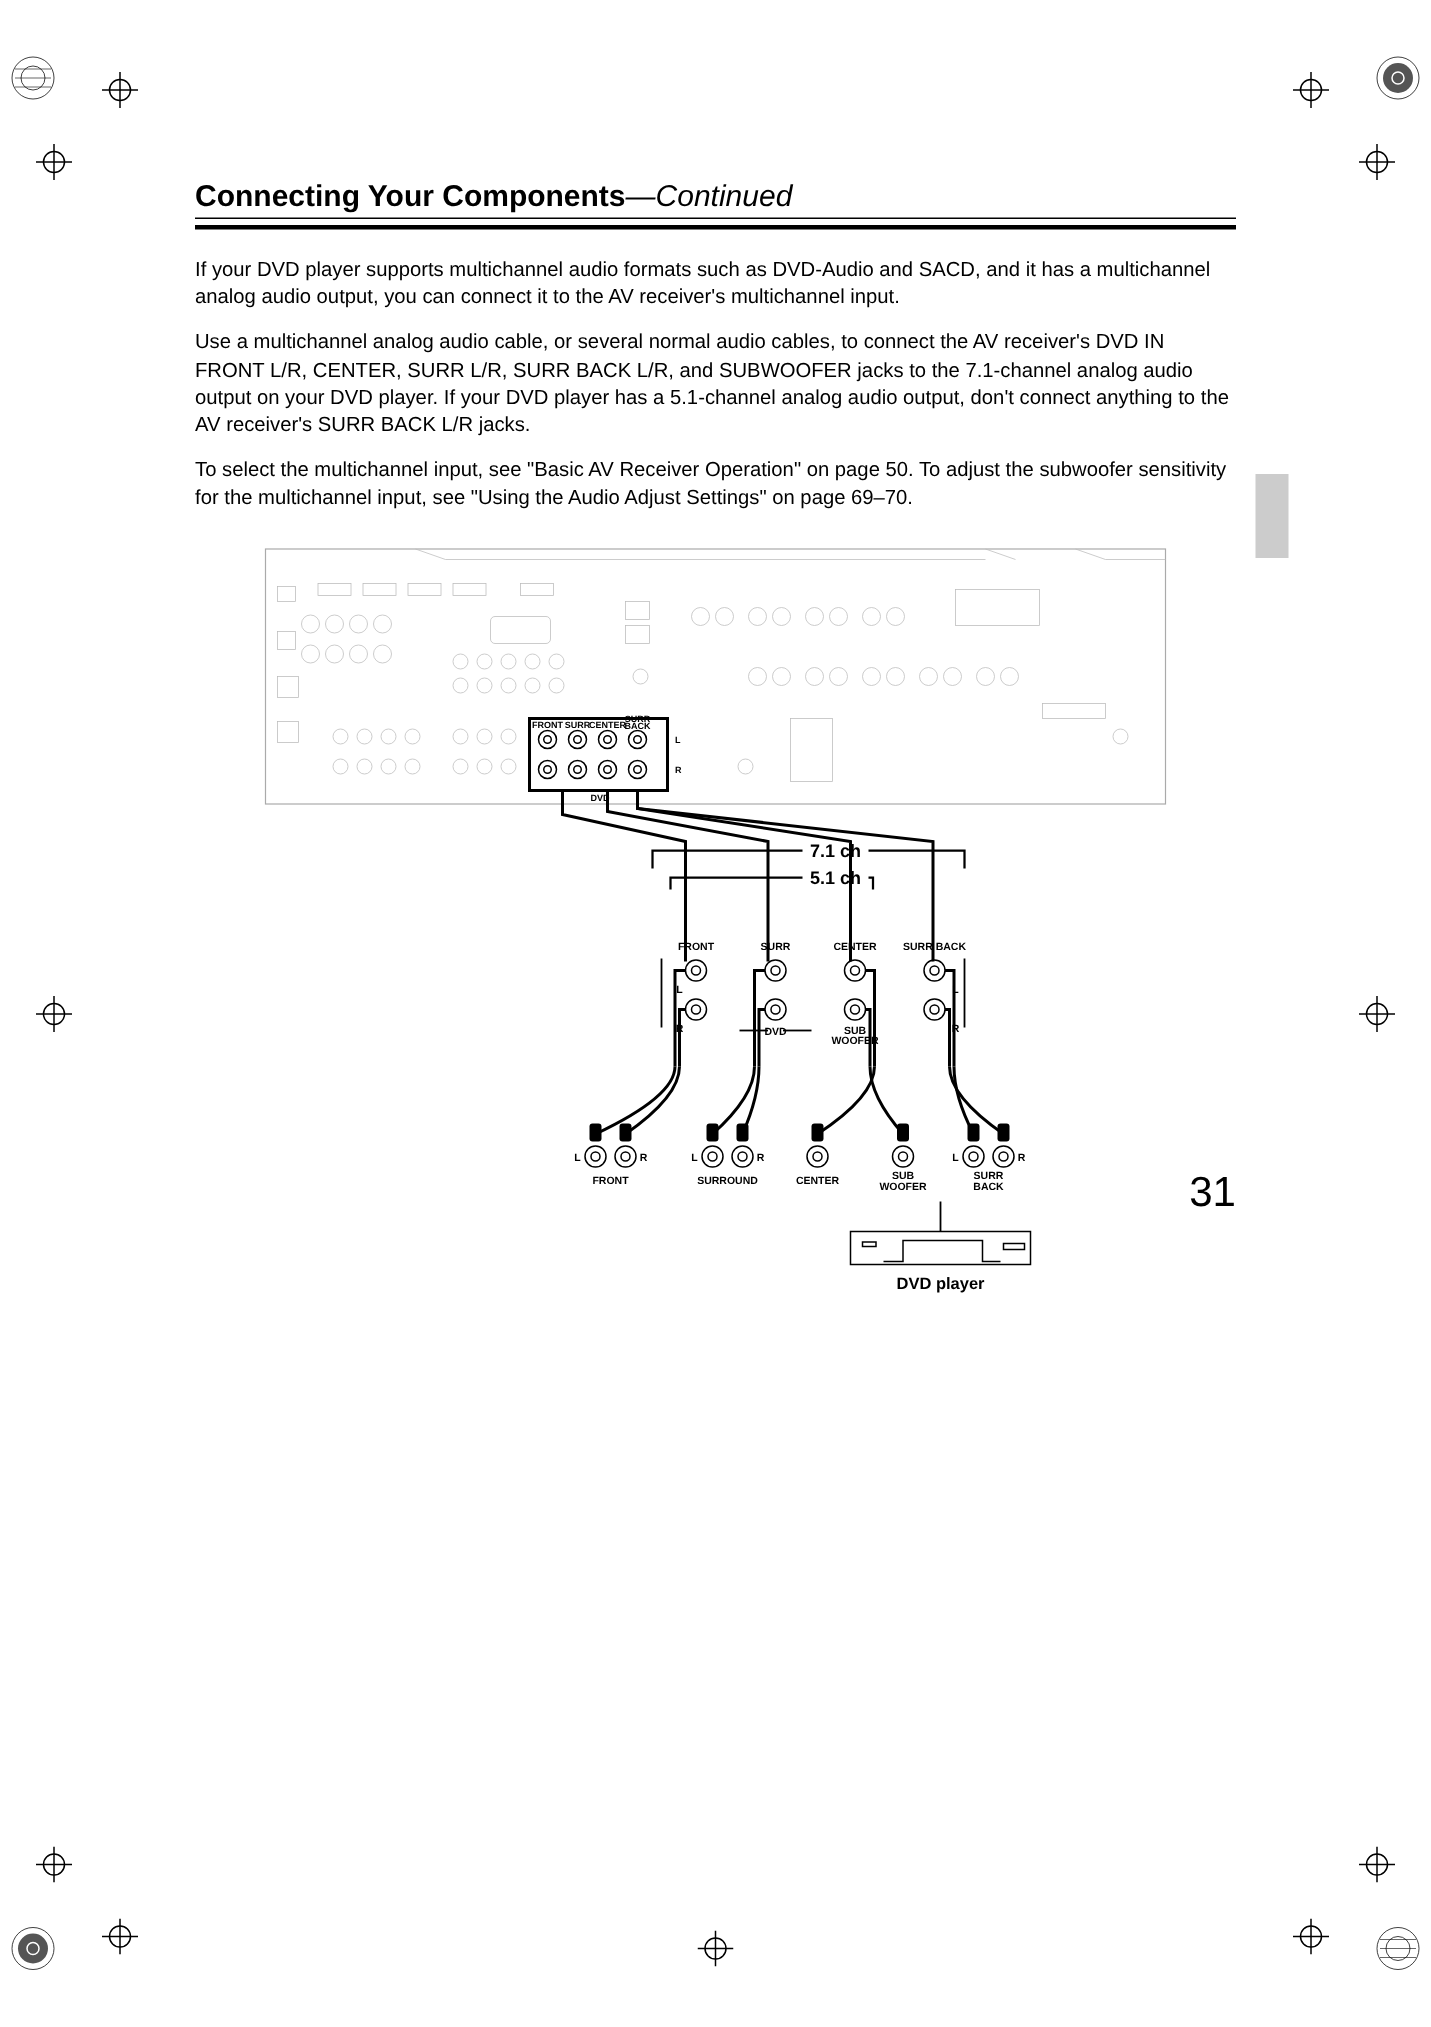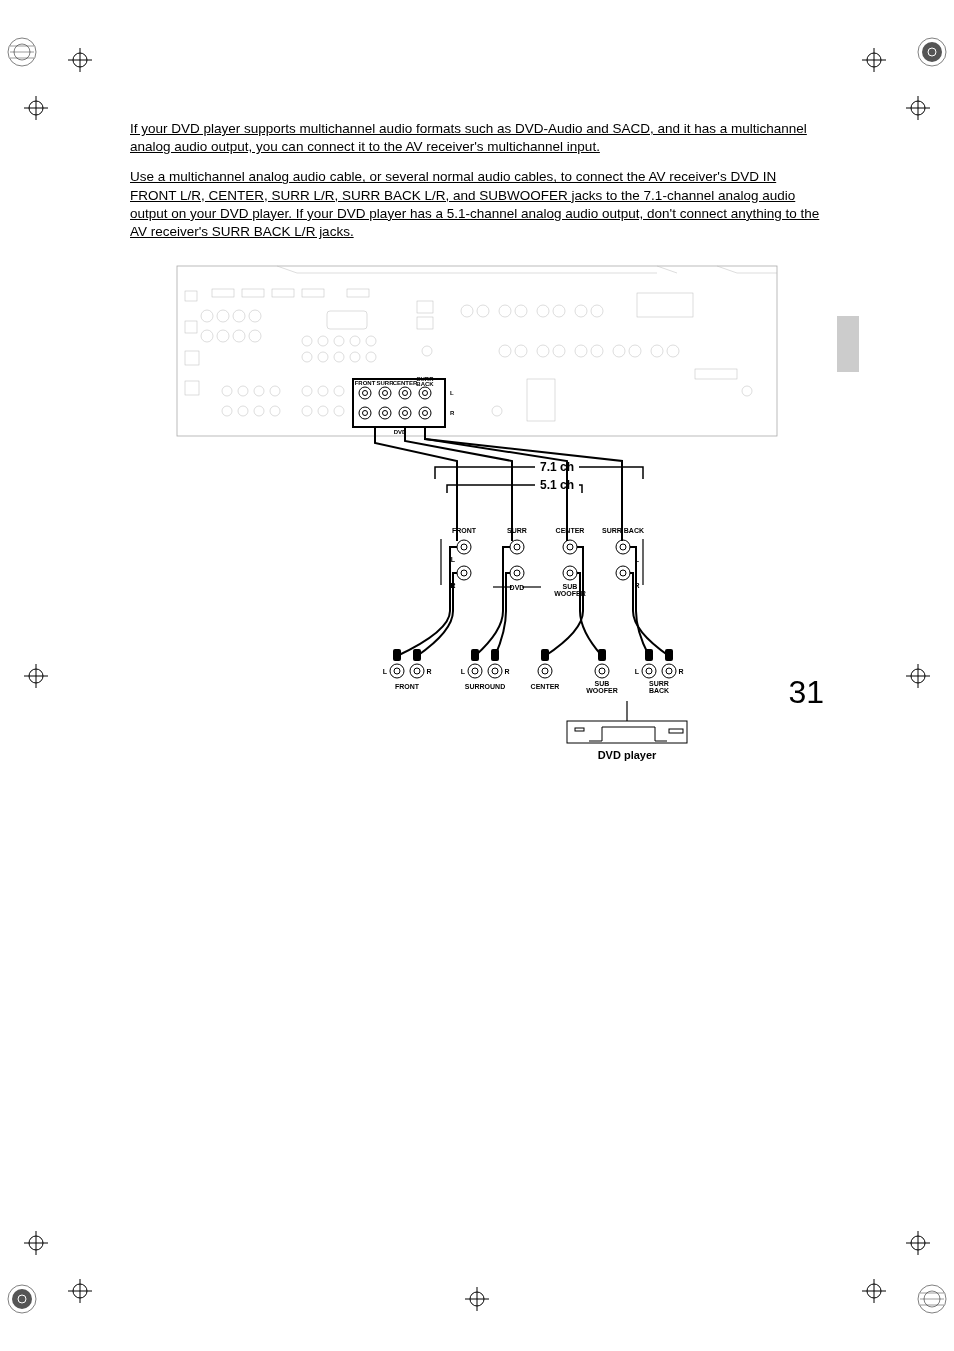--- a/index.html
+++ b/index.html
@@ -44,21 +44,20 @@
       font-weight: bold;
       font-style: italic;
       border-bottom: 1px solid #000;
       padding-bottom: 4px;
       margin-bottom: 10px;
     }
     .body-text {
       font-size: 13.5px;
       line-height: 1.35;
       margin-bottom: 12px;
-      text-decoration: underline;
     }
     .diagram-area {
       margin-top: 20px;
       display: flex;
       justify-content: center;
     }
     .diagram-svg {
       width: 640px;
       height: 540px;
     }
@@ -121,21 +120,21 @@
       font-size: 11px;
       font-weight: bold;
       fill: #000;
       font-family: Arial, sans-serif;
       text-anchor: middle;
     }
     .page-number {
       position: absolute;
       right: 130px;
       bottom: 150px;
-      font-size: 32px;
+      font-size: 28px;
     }
     
     .crop-mark {
       position: absolute;
       width: 24px;
       height: 24px;
     }
     .crop-mark svg { width: 100%; height: 100%; }
     .cm-tl { top: 48px; left: 68px; }
     .cm-tr { top: 48px; right: 68px; }
@@ -157,24 +156,29 @@
     .cd-tr { top: 36px; right: 6px; }
     .cd-bl { bottom: 36px; left: 6px; }
     .cd-br { bottom: 36px; right: 6px; }
   </style>
 </head>
 <body>
 
 <div class="page">
   <div class="sidebar-tab"></div>
 
+  <div class="header-section">
+    <span class="section-title">Connecting Your Components</span><span class="section-title continued">—Continued</span>
+    <div class="header-rule"></div>
+  </div>
 
 
   <p class="body-text">If your DVD player supports multichannel audio formats such as DVD-Audio and SACD, and it has a multichannel analog audio output, you can connect it to the AV receiver's multichannel input.</p>
   <p class="body-text">Use a multichannel analog audio cable, or several normal audio cables, to connect the AV receiver's DVD IN FRONT L/R, CENTER, SURR L/R, SURR BACK L/R, and SUBWOOFER jacks to the 7.1-channel analog audio output on your DVD player. If your DVD player has a 5.1-channel analog audio output, don't connect anything to the AV receiver's SURR BACK L/R jacks.</p>
+  <p class="body-text">To select the multichannel input, see "Basic AV Receiver Operation" on page 50. To adjust the subwoofer sensitivity for the multichannel input, see "Using the Audio Adjust Settings" on page 69–70.</p>
 
   <div class="diagram-area">
     <svg class="diagram-svg" viewBox="0 0 640 540">
 
       <rect x="20" y="5" width="600" height="170" class="rear-panel"></rect>
 
       <path d="M 120 5 L 140 12 M 500 5 L 520 12 M 140 12 L 500 12" class="rear-panel-detail"></path>
       <path d="M 560 5 L 580 12 L 620 12" class="rear-panel-detail"></path>
 
       <g class="rear-panel-detail">

